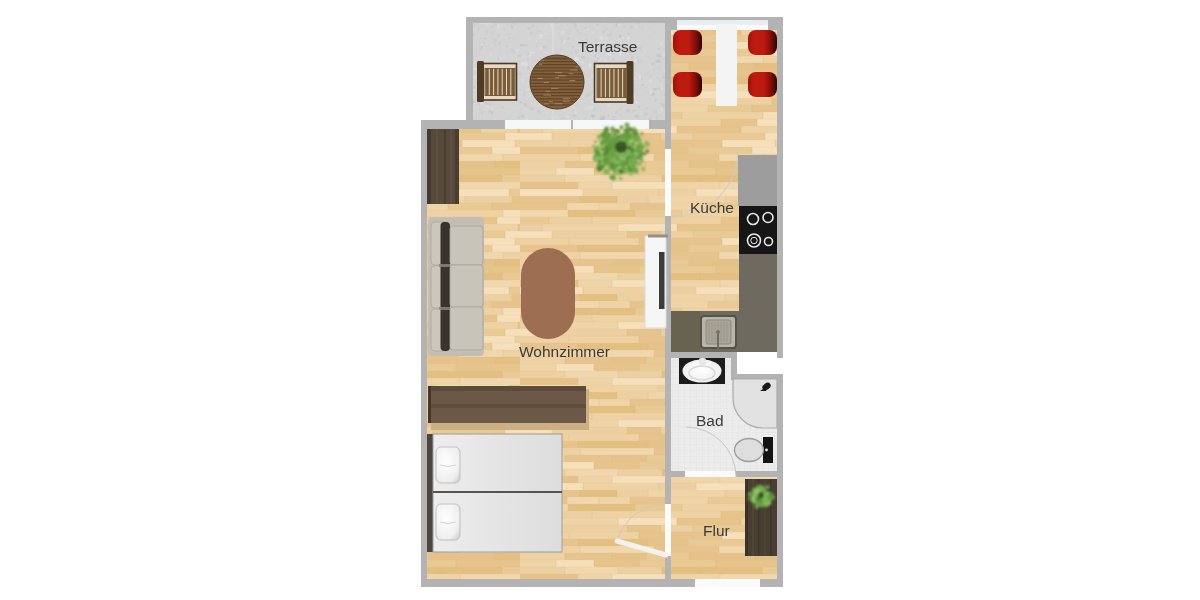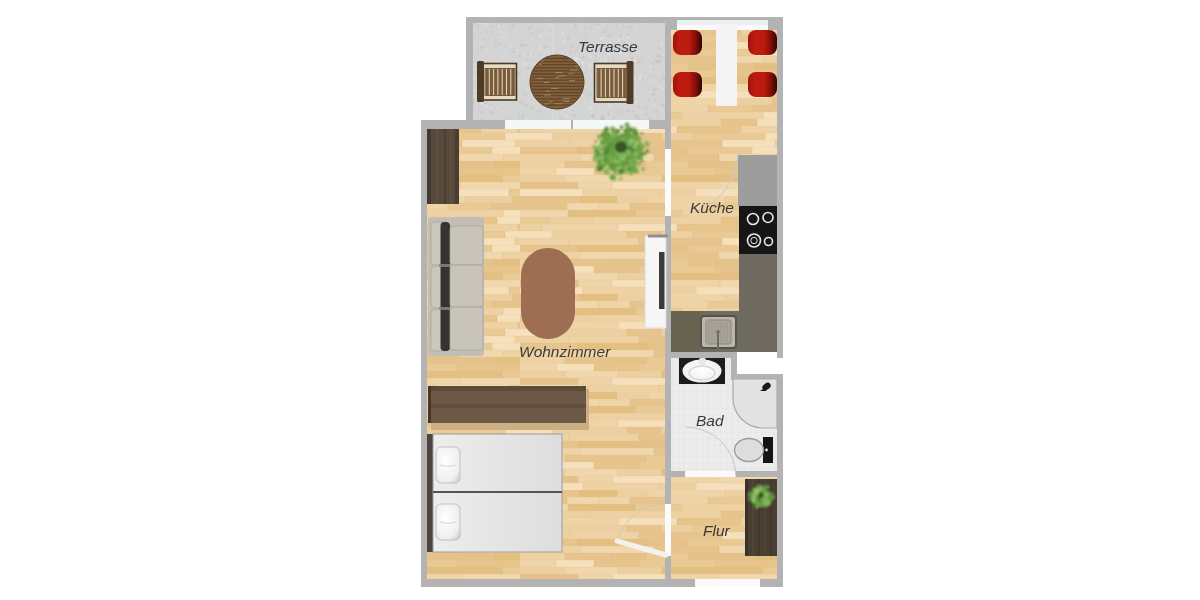--- a/index.html
+++ b/index.html
@@ -1,16 +1,16 @@
 <!DOCTYPE html>
 <html><head>
 <meta charset="utf-8">
 <style>
   html,body{margin:0;padding:0;background:#ffffff;}
-  .wrap{width:1200px;height:600px;position:relative;background:#c2410c;overflow:hidden;font-style:italic;}
+  .wrap{width:1200px;height:600px;position:relative;background:#c2410c;overflow:hidden;}
   text{font-family:"Liberation Sans",sans-serif;fill:#3a3a3a;}
 </style>
 </head>
 <body>
 <div class="wrap">
 <svg width="1200" height="600" viewBox="0 0 1200 600" xmlns="http://www.w3.org/2000/svg">
 <defs>
   <pattern id="wood" width="260" height="98" patternUnits="userSpaceOnUse">
 <rect width="260" height="98" fill="#ebcb97"></rect>
 <rect x="0" y="0" width="60" height="7" fill="#e7c48d"></rect>

